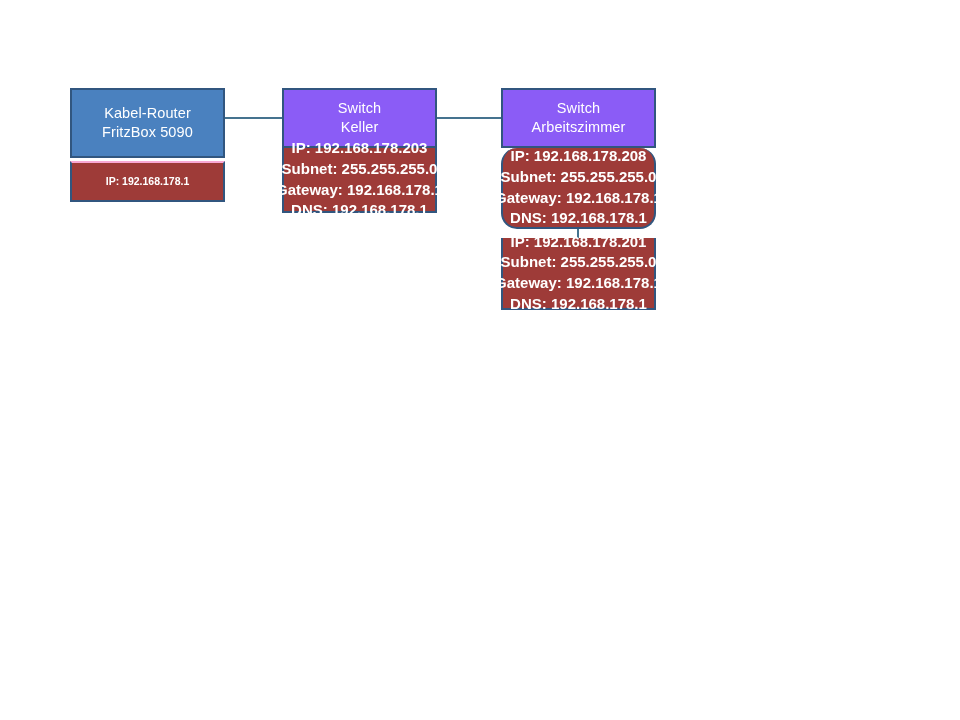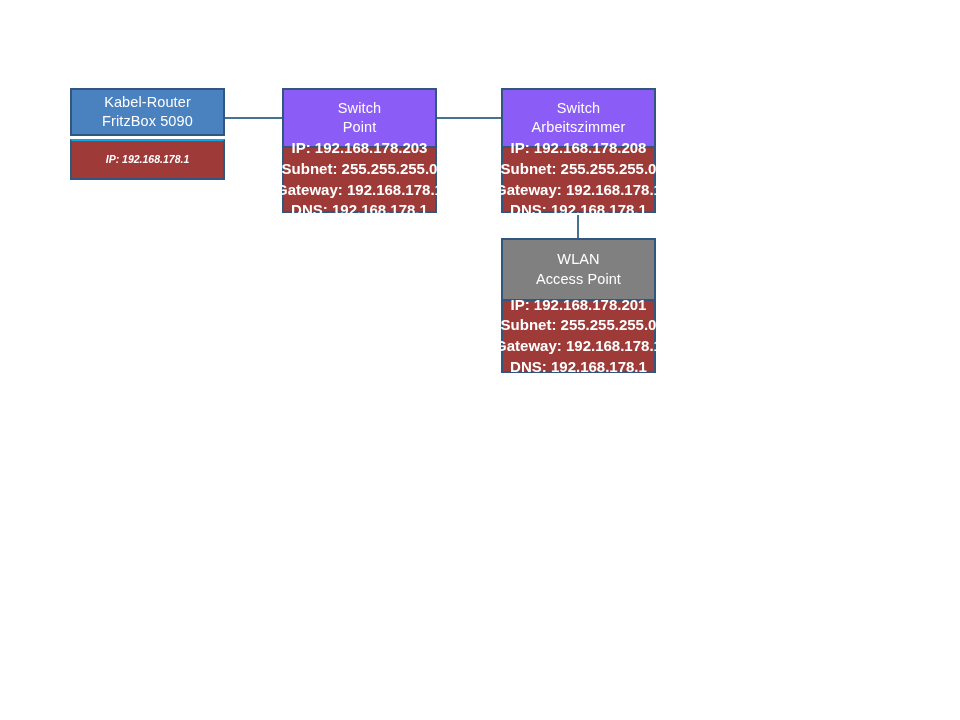--- a/index.html
+++ b/index.html
@@ -71,37 +71,37 @@
   }
   .node-details .line { display: block; white-space: nowrap; }
 
   
   .fill-blue  { background: #4A81BF; }
   .fill-green { background: #8b5cf6; }
   .fill-gray  { background: #808080; }
 
   
   #node-router            { left: 70px;  top: 88px;  width: 155px; }
-  #node-router .node-header  { height: 48px; justify-content: center; }
+  #node-router .node-header  { height: 70px; justify-content: center; }
   #node-router .node-details { height: 41px; font-size: 10.5px; }
 
   #node-switch-keller     { left: 282px; top: 88px;  width: 155px; }
   #node-switch-keller .node-header  { height: 60px; }
   #node-switch-keller .node-details { height: 65px; }
 
   #node-switch-arbeit     { left: 501px; top: 88px;  width: 155px; }
   #node-switch-arbeit .node-header  { height: 60px; }
-  #node-switch-arbeit .node-details { height: 65px; }
+  #node-switch-arbeit .node-details { height: 81px; border-radius: 16px; }
 
   #node-wlan-ap           { left: 501px; top: 238px; width: 155px; }
   #node-wlan-ap .node-header  { height: 63px; }
   #node-wlan-ap .node-details { height: 72px; }
 
   
-  #node-router .node-details { border-top: 2px solid #0ea5e9; margin-top: 3px; font-style: italic; }
+  #node-router .node-details { border-top: 2px solid #f9a8d4; margin-top: 3px; }
 
   
   #connector-router-keller  { left: 224px; top: 117px; width: 59px; }
   #connector-keller-arbeit  { left: 436px; top: 117px; width: 66px; }
   #connector-arbeit-wlan    { left: 577px; top: 212px; height: 27px; }
 </style>
 </head>
 <body>
 
 <div id="canvas">
@@ -118,21 +118,21 @@
       <span class="line">FritzBox 5090</span>
     </div>
     <div class="node-details">
       <span class="line">IP: 192.168.178.1</span>
     </div>
   </div>
 
   <div class="node" id="node-switch-keller">
     <div class="node-header fill-green">
       <span class="line">Switch</span>
-      <span class="line">Point</span>
+      <span class="line">Keller</span>
     </div>
     <div class="node-details">
       <span class="line">IP: 192.168.178.203</span>
       <span class="line">Subnet: 255.255.255.0</span>
       <span class="line">Gateway: 192.168.178.1</span>
       <span class="line">DNS: 192.168.178.1</span>
     </div>
   </div>
 
   <div class="node" id="node-switch-arbeit">
@@ -142,24 +142,20 @@
     </div>
     <div class="node-details">
       <span class="line">IP: 192.168.178.208</span>
       <span class="line">Subnet: 255.255.255.0</span>
       <span class="line">Gateway: 192.168.178.1</span>
       <span class="line">DNS: 192.168.178.1</span>
     </div>
   </div>
 
   <div class="node" id="node-wlan-ap">
-    <div class="node-header fill-gray">
-      <span class="line">WLAN</span>
-      <span class="line">Access Point</span>
-    </div>
     <div class="node-details">
       <span class="line">IP: 192.168.178.201</span>
       <span class="line">Subnet: 255.255.255.0</span>
       <span class="line">Gateway: 192.168.178.1</span>
       <span class="line">DNS: 192.168.178.1</span>
     </div>
   </div>
 
 </div>
 

